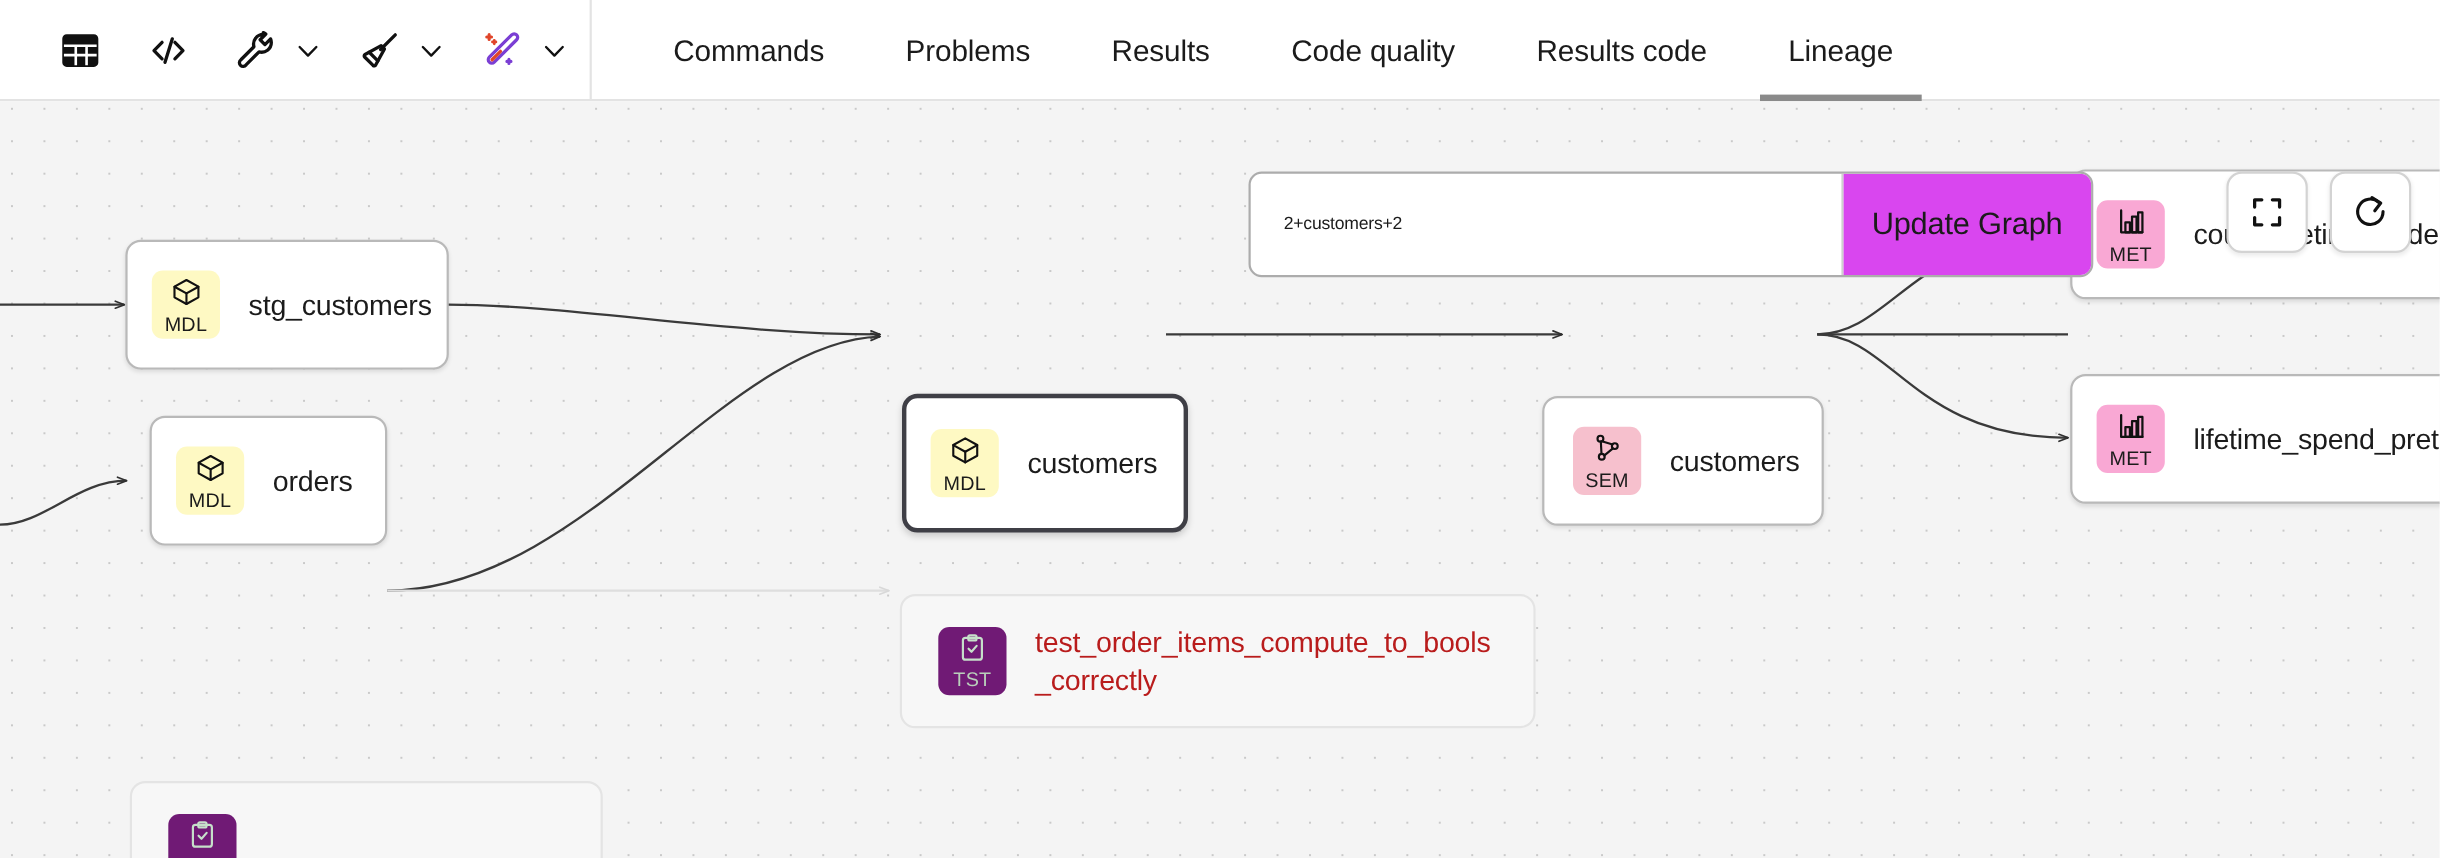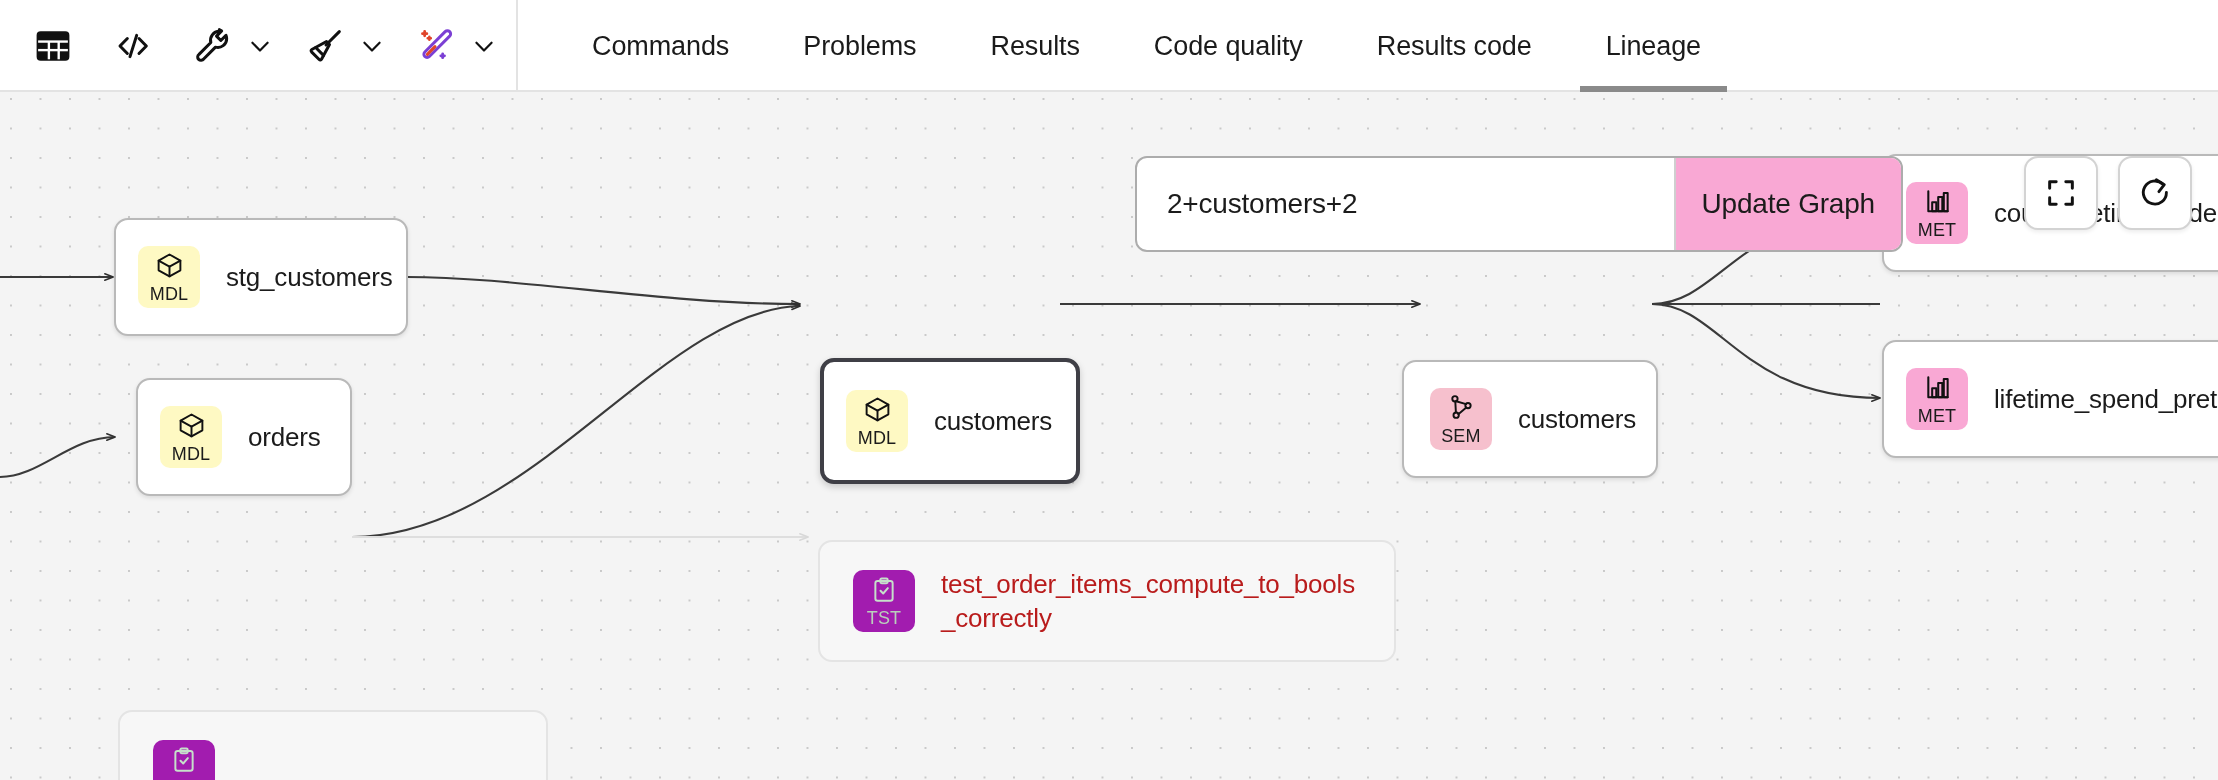--- a/index.html
+++ b/index.html
@@ -27,20 +27,21 @@
   .header {
     position: absolute;
     top: 0; left: 0;
     width: 2218px;
     height: 92px;
     background: #ffffff;
     border-bottom: 2px solid #e3e3e3;
     box-sizing: border-box;
     display: flex;
     align-items: stretch;
+    padding-left: 20px;
   }
 
   .icon-group {
     display: flex;
     align-items: center;
     height: 92px;
     padding-left: 26px;
     box-sizing: border-box;
   }
   .icon-btn {
@@ -157,21 +158,21 @@
   .badge .abbr {
     font-size: 18px;
     line-height: 18px;
     color: #1b1b1b;
     letter-spacing: 0.2px;
     font-family: "Liberation Sans", sans-serif;
   }
   .badge-mdl { background: #fef9c3; }
   .badge-sem { background: #f6c0cd; }
   .badge-met { background: #f9a8d4; }
-  .badge-tst { background: #a21caf; margin-left: 33px; }
+  .badge-tst { background: #701a75; margin-left: 33px; }
   .badge-tst .abbr { color: #b9cfbb; }
 
   .node-label {
     margin-left: 26px;
     margin-right: 16px;
     font-size: 26px;
     color: #1b1b1b;
     line-height: 34px;
     letter-spacing: -0.2px;
     white-space: pre-line;
@@ -198,36 +199,36 @@
     display: flex;
     align-items: center;
     padding-left: 30px;
   }
   .search-input {
     width: 100%;
     border: 0;
     outline: 0;
     background: transparent;
     font-family: "Liberation Sans", sans-serif;
-    font-size: 28px;
+    font-size: 16px;
     color: #1b1b1b;
     letter-spacing: -0.2px;
     padding: 0;
   }
   .search-sep { width: 2px; background: #cfcfcf; }
   .update-btn {
     flex: none;
     display: flex;
     align-items: center;
     justify-content: center;
     padding: 0 26px;
     font-size: 28px;
     color: #1b1b1b;
     letter-spacing: -0.2px;
-    background: #f9a8d4;
+    background: #d946ef;
     cursor: pointer;
     white-space: nowrap;
   }
 
   .ctrl-group {
     position: absolute;
     right: 26px;
     top: 156px;
     display: flex;
     gap: 20px;

